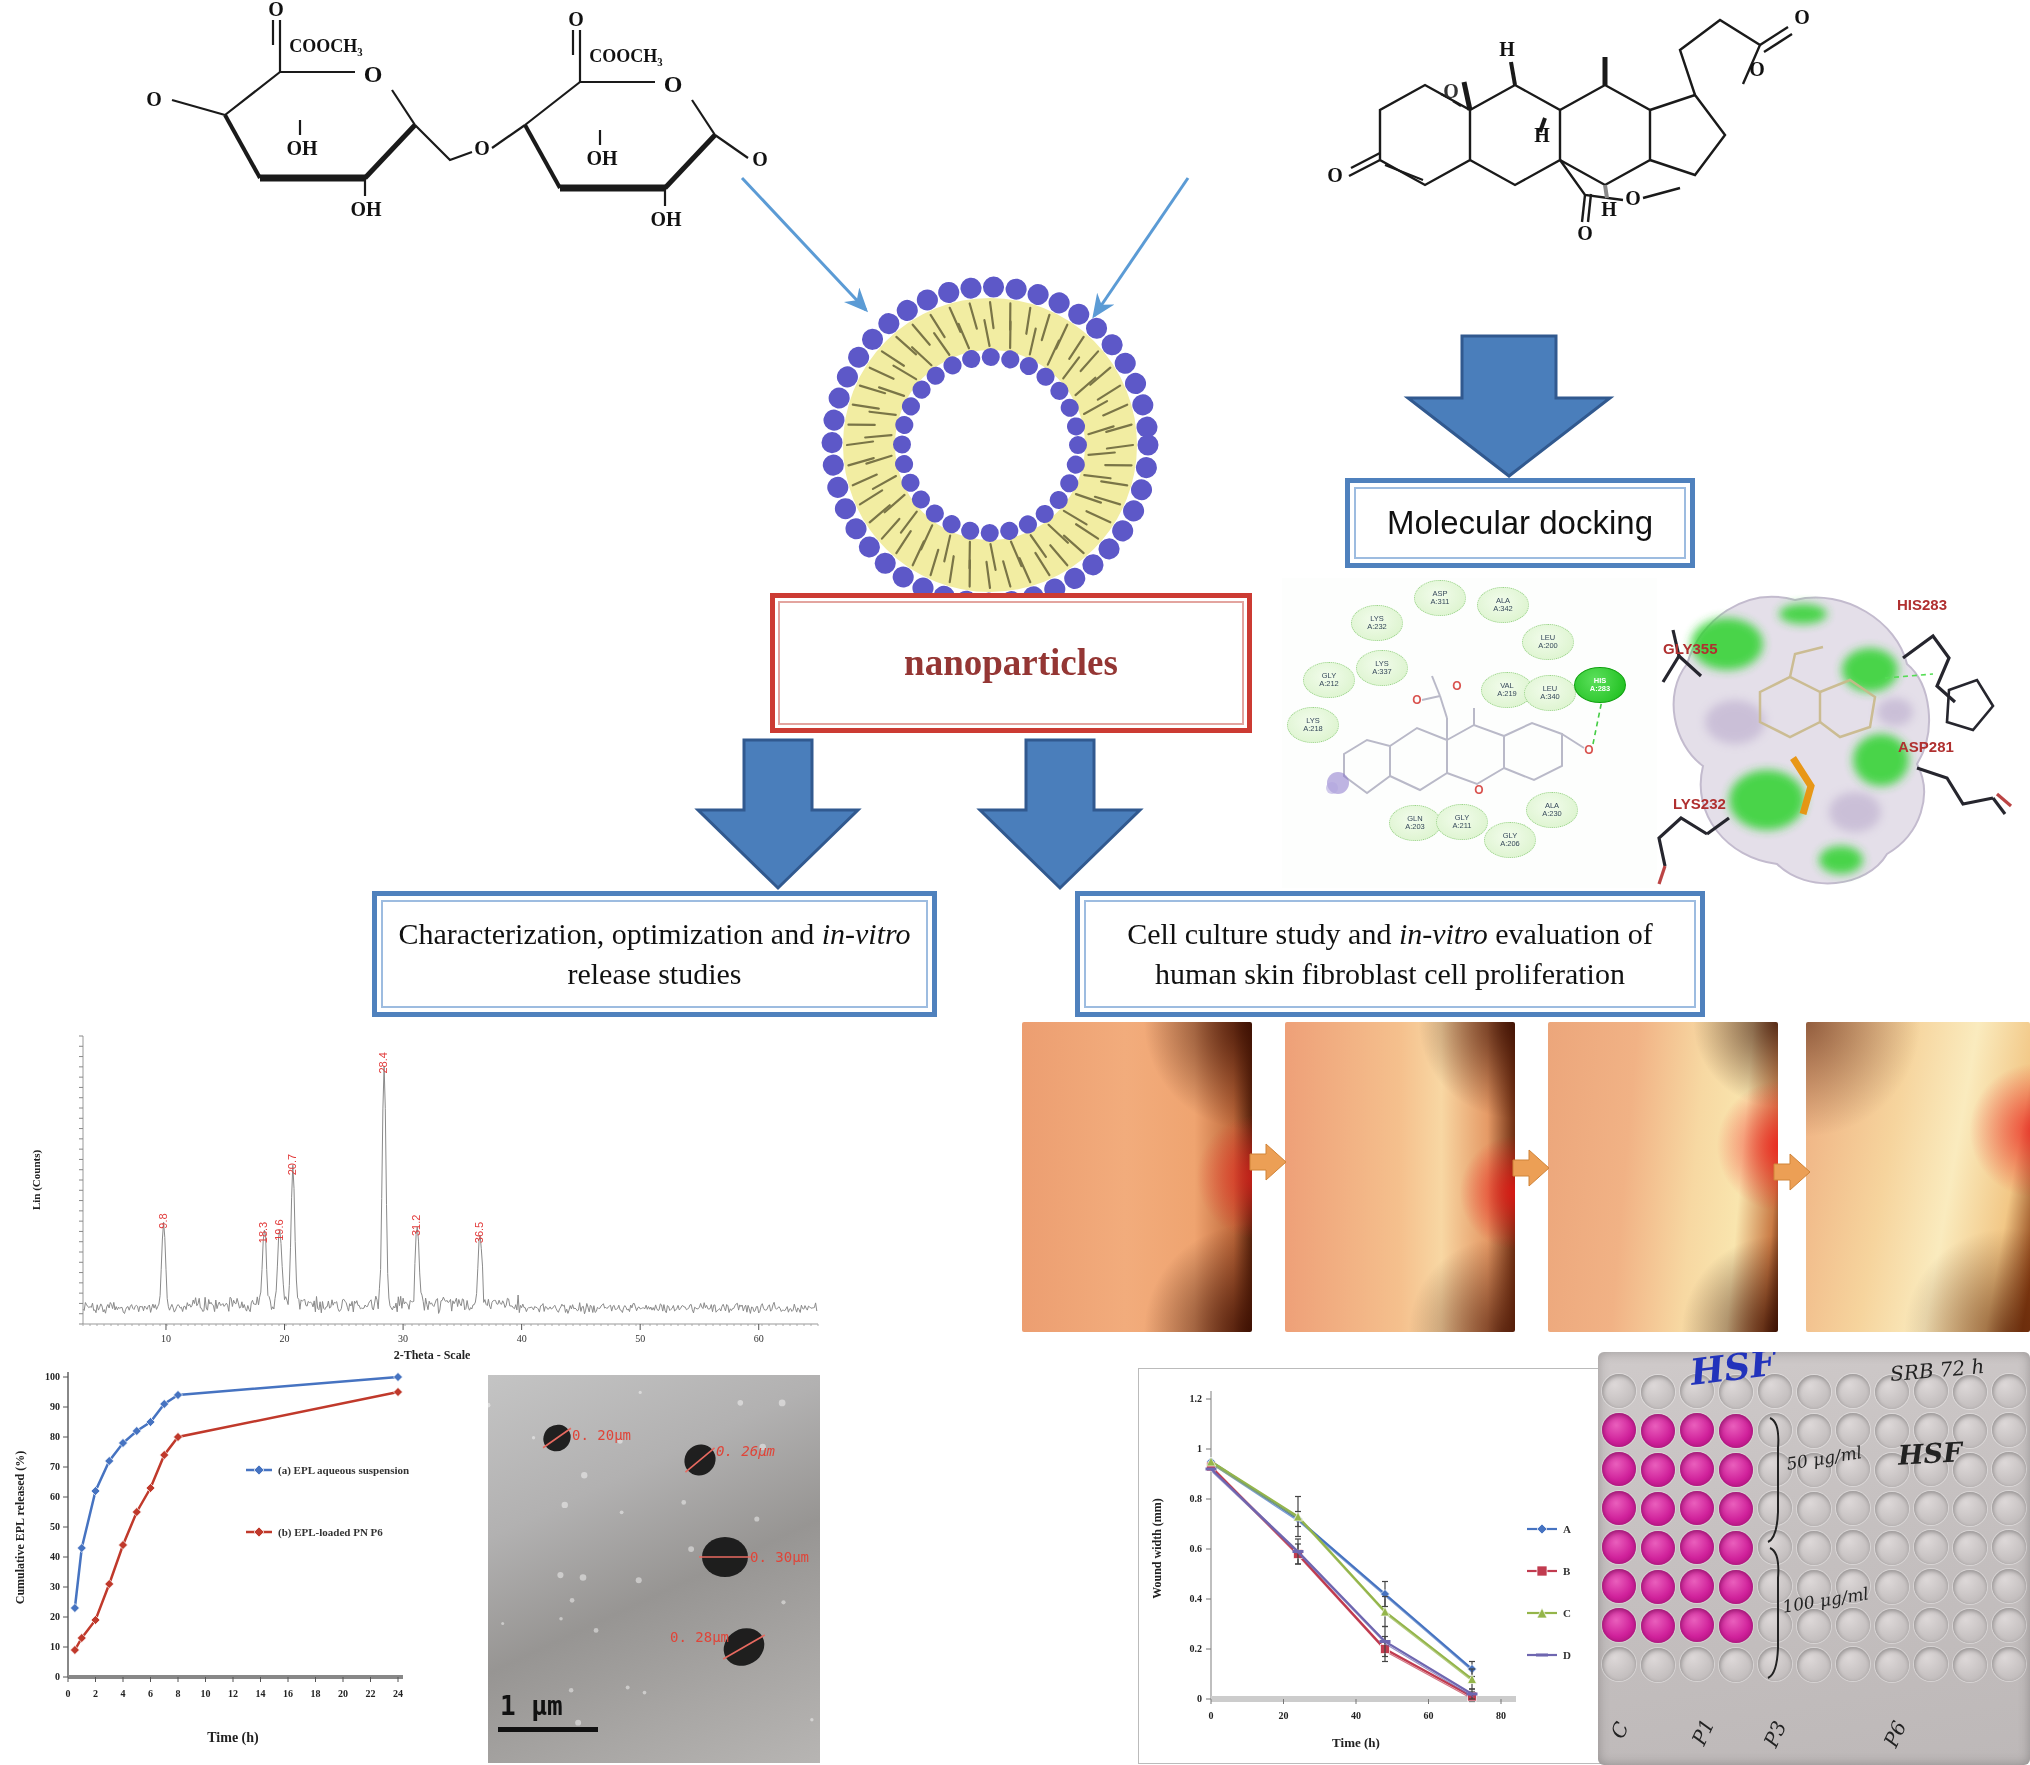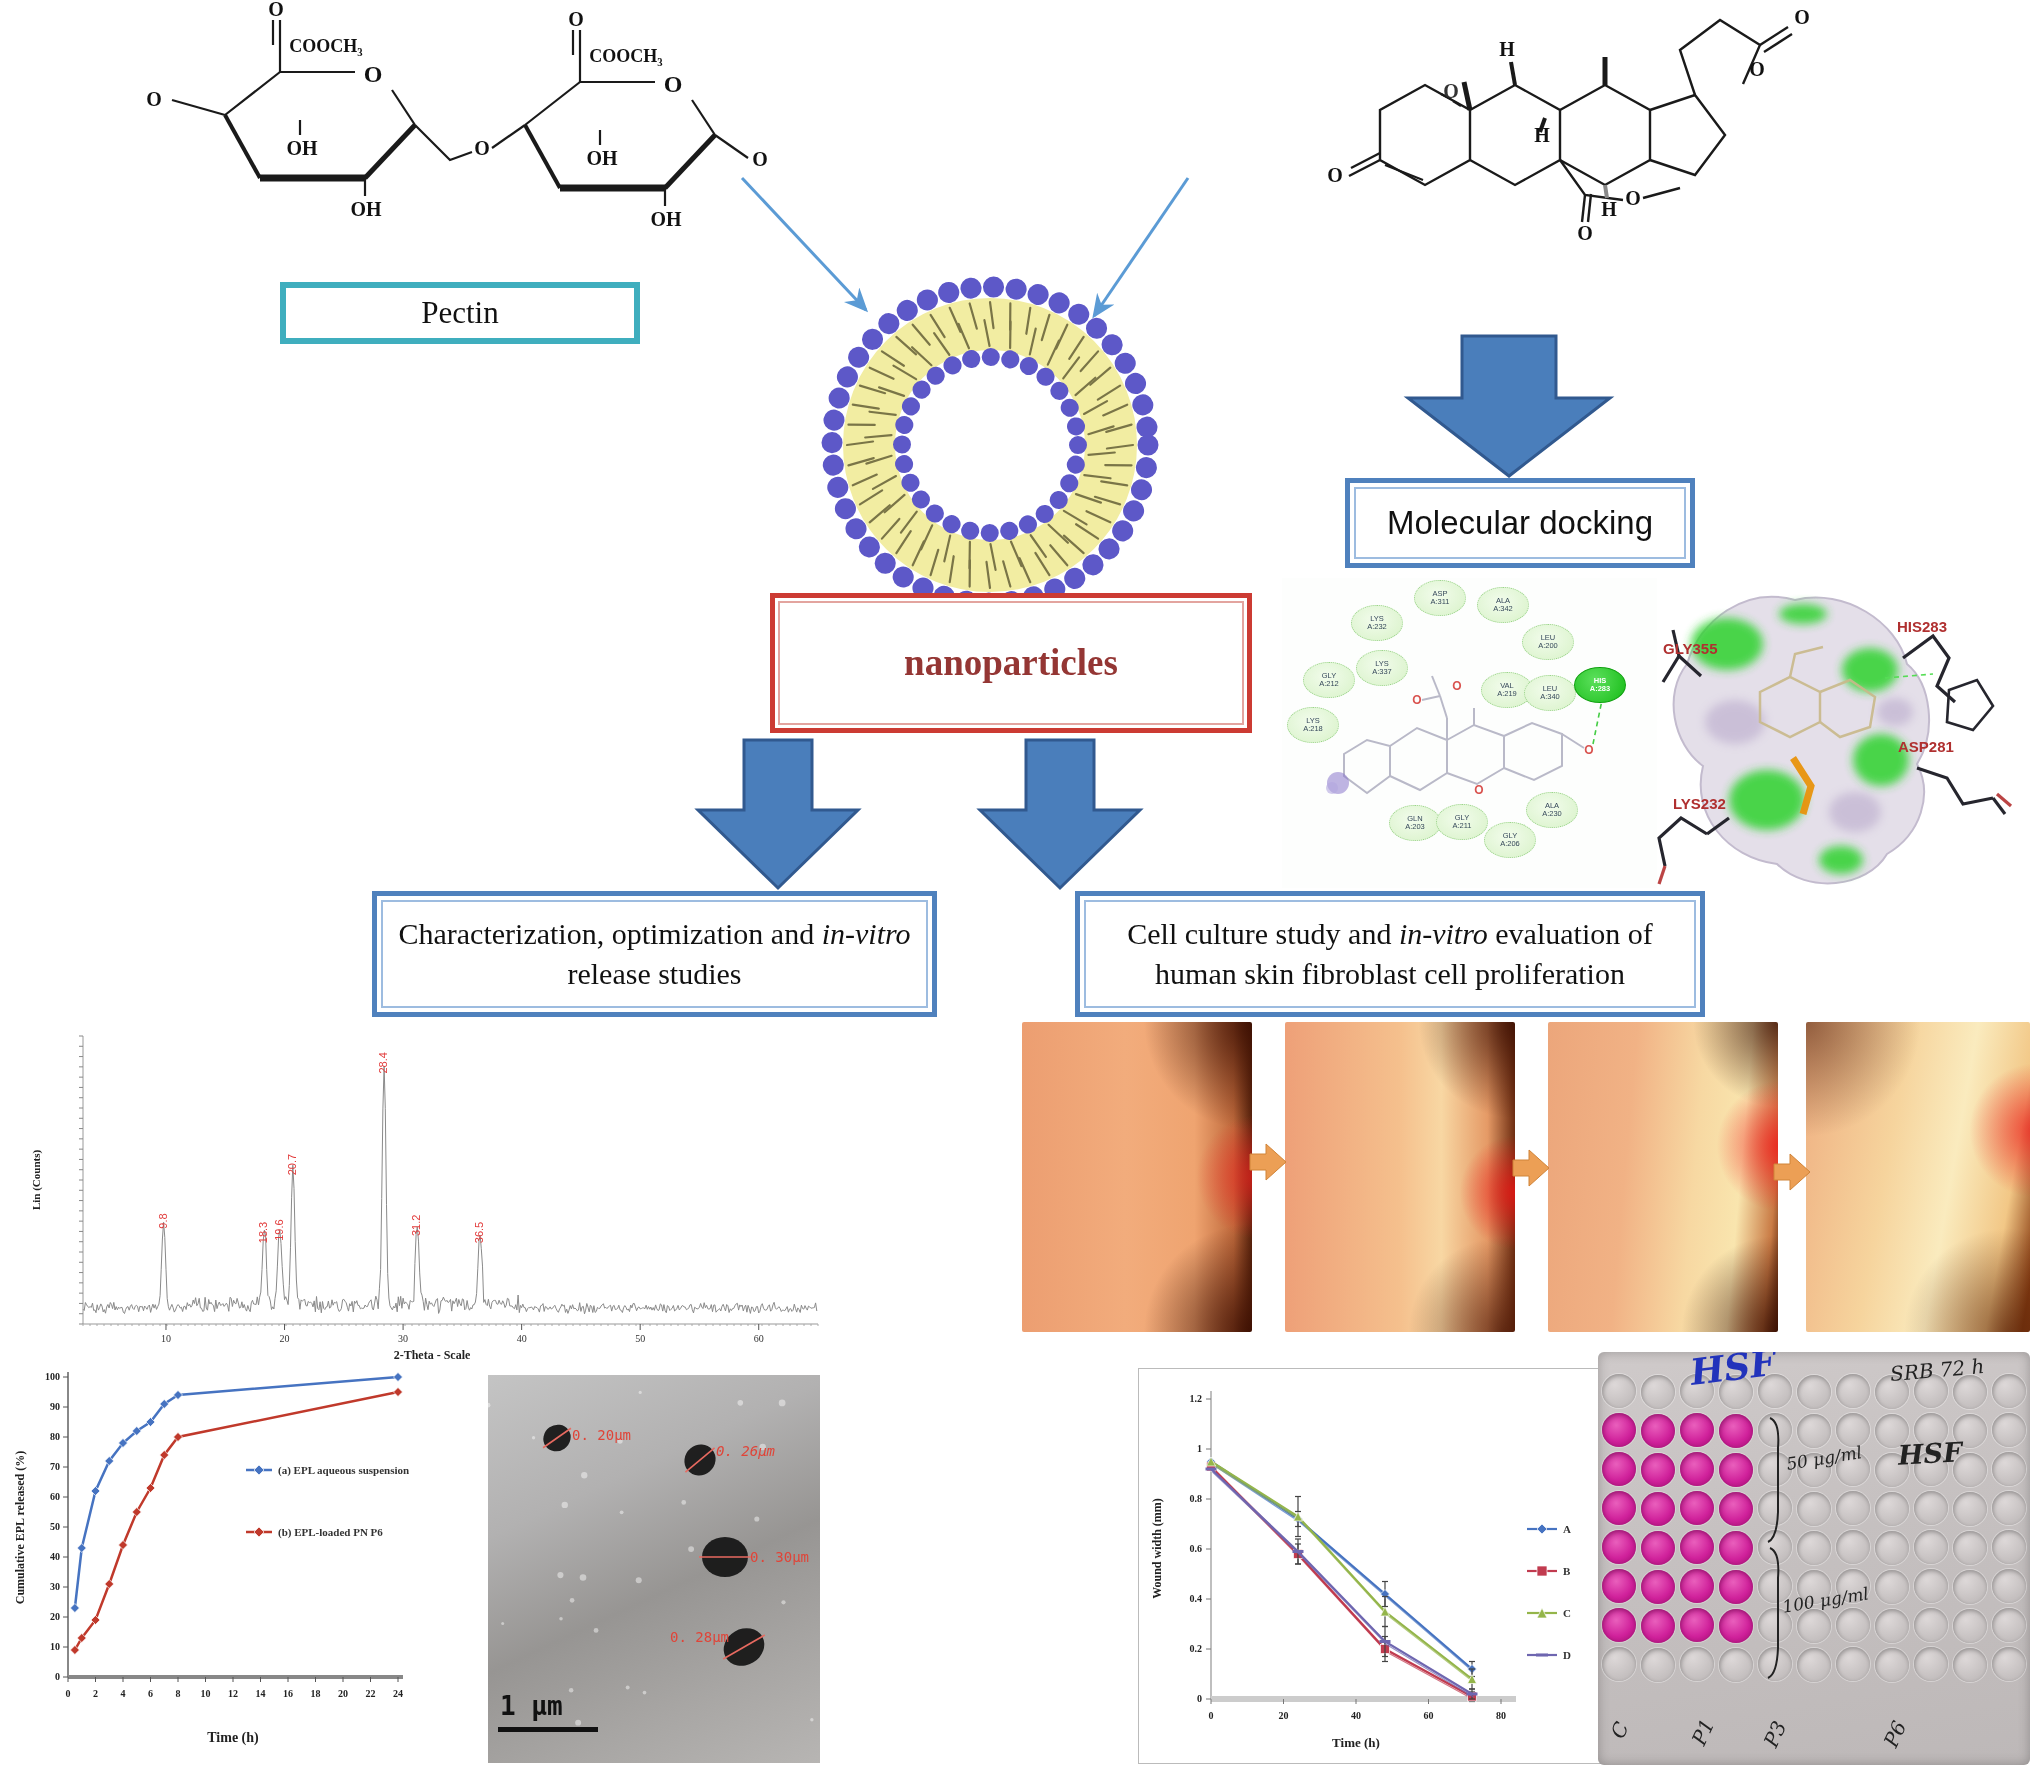--- a/index.html
+++ b/index.html
@@ -133,23 +133,20 @@
       <text x="236" y="216">OH</text>
       <text x="352" y="155">O</text>
       <text x="446" y="26">O</text>
       <text x="496" y="62" font-size="18">COOCH₃</text>
       <text x="543" y="92" font-size="24">O</text>
       <text x="472" y="165">OH</text>
       <text x="536" y="226">OH</text>
       <text x="630" y="166">O</text>
     </g>
   </svg>
-  <div class="box teal" style="left:280px;top:282px;width:360px;height:62px;">
-    <span>Pectin</span>
-  </div>
 
   <svg class="abs" width="650" height="240" style="left:1255px;top:0;z-index:2;" viewBox="0 0 650 240">
     <g stroke="#1a1a1a" stroke-width="2.4" fill="none">
       <path d="M125 160 L125 110 L170 85 L215 110 L215 160 L170 185 Z"></path>
       <path d="M130 165 L168 180" stroke-width="2"></path>
       <path d="M215 110 L260 85 L305 110 L305 160 L260 185 L215 160"></path>
       <path d="M305 110 L350 85 L395 110 L395 160 L350 185 L305 160"></path>
       <path d="M395 110 L440 95 L470 135 L440 175 L395 160"></path>
       <path d="M440 95 L425 50 L465 20 L505 45 L488 84"></path>
       <path d="M505 45 L533 27"></path>
@@ -363,21 +360,21 @@
         <path d="M56 114 L34 94 L18 120"></path>
           <path d="M34 94 L28 68"></path>
         <path d="M62 272 L36 256 L14 276 L20 304"></path>
           <path d="M62 272 L84 256"></path>
           <path d="M20 304 L14 322" stroke="#b44"></path>
       </g>
       <line x1="240" y1="116" x2="288" y2="112" stroke="#55dd55" stroke-width="1.6" stroke-dasharray="5 4"></line>
     </svg>
 
   <span class="resid3d" style="left: 18px; top: 78px;">GLY355</span>
-      <span class="resid3d" style="left: 252px; top: 56px;">HIS283</span>
+      <span class="resid3d" style="left: 252px; top: 34px;">HIS283</span>
       <span class="resid3d" style="left: 253px; top: 176px;">ASP281</span>
       <span class="resid3d" style="left: 28px; top: 233px;">LYS232</span>
     </div>
 
   <div class="box blue" style="left:1075px;top:891px;width:630px;height:126px;z-index:3;">
     <span>
       <span>Cell culture study and </span><i>in-vitro</i><span> evaluation of human skin fibroblast cell proliferation</span>
     </span>
   </div>
   <div class="box blue" style="left:372px;top:891px;width:565px;height:126px;z-index:3;">

